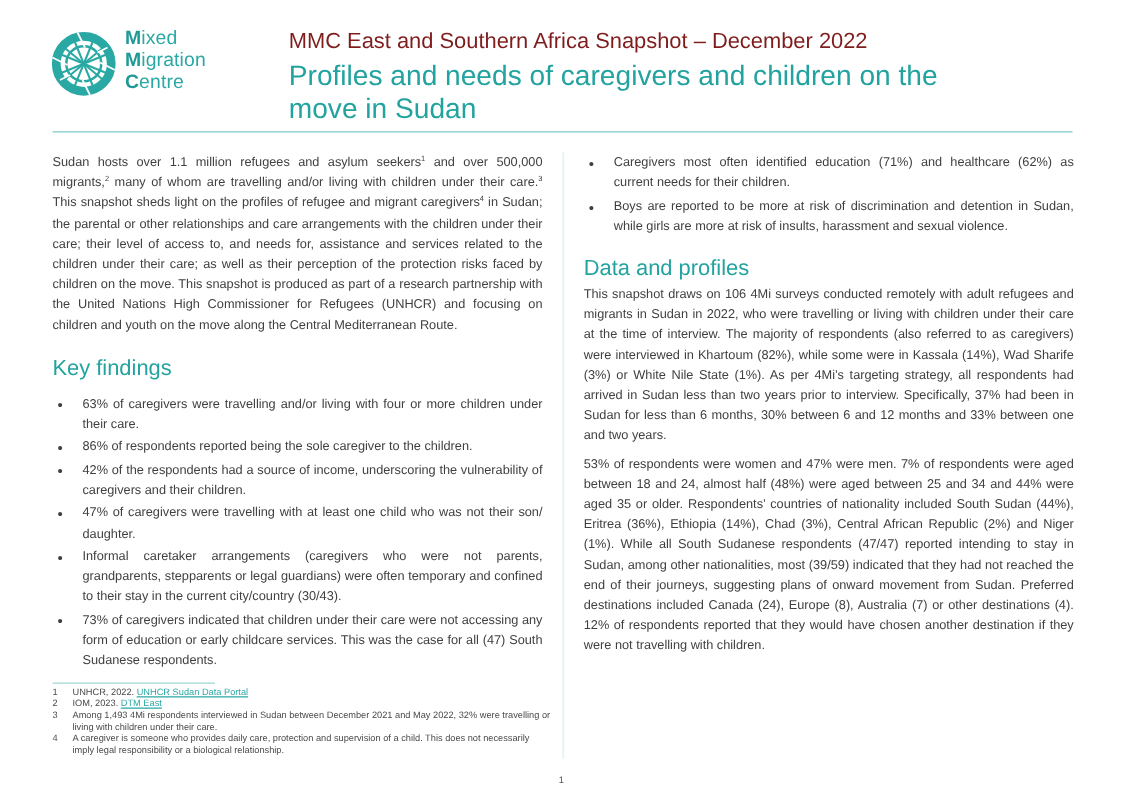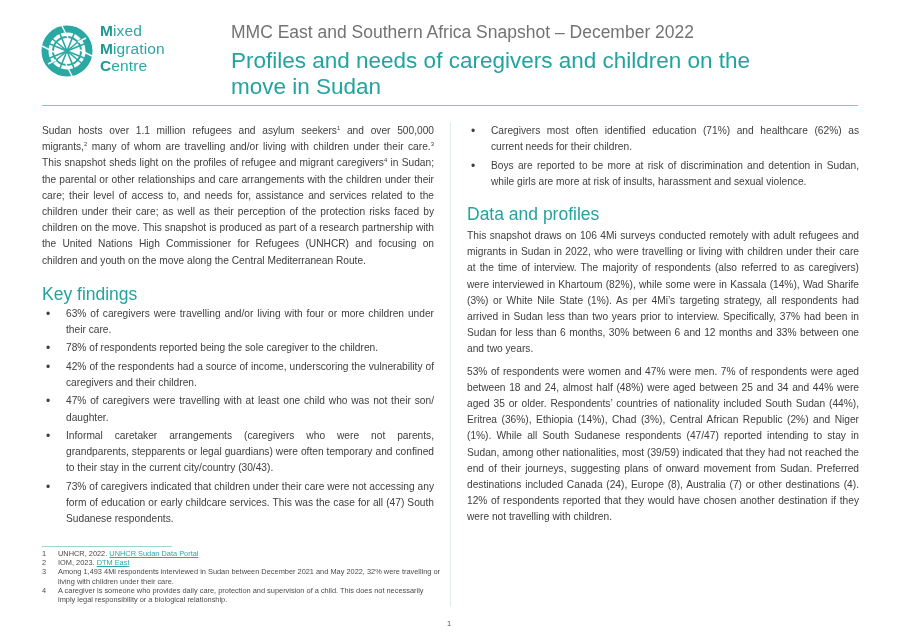--- a/index.html
+++ b/index.html
@@ -5,34 +5,34 @@
   * { box-sizing: border-box; margin: 0; padding: 0; }
   html, body { width: 900px; height: 637px; background: #ffffff; overflow: hidden; }
   body { font-family: "Liberation Sans", sans-serif; color: #3d3d3d; position: relative; }
 
   .header { position: absolute; left: 40px; top: 18px; width: 824px; height: 86px; }
   .logo { position: absolute; left: 0; top: 4px; width: 160px; height: 60px; }
   .logo svg { position: absolute; left: 0; top: 2px; }
   .logo-text { position: absolute; left: 60px; top: 0; font-size: 15.5px; line-height: 17.5px; color: #2aa8a4; letter-spacing: 0.1px; }
   .logo-text b { font-weight: bold; color: #1f9995; }
 
-  .pretitle { position: absolute; left: 191px; top: 4px; font-size: 17.5px; color: #737373; white-space: nowrap; }
+  .pretitle { position: absolute; left: 191px; top: 4px; font-size: 17.5px; color: #7f1d1d; white-space: nowrap; }
   .title { position: absolute; left: 191px; top: 30px; width: 560px; font-size: 22.5px; line-height: 26px; font-weight: normal; color: #23a39f; }
 
   .rule { position: absolute; left: 42px; top: 105px; width: 816px; height: 1px; background: #7cc9c6; }
   .col-divider { position: absolute; left: 450px; top: 122px; width: 1px; height: 485px; background: #dcefee; }
 
   .col { position: absolute; font-size: 10.2px; line-height: 16.2px; color: #404040; text-align: justify; }
   .col-left { left: 42px; top: 123px; width: 392px; }
   .col-right { left: 467px; top: 123px; width: 392px; }
 
   sup { font-size: 6px; vertical-align: super; line-height: 0; }
 
   h2 { font-size: 17.5px; font-weight: normal; color: #23a39f; line-height: 22px; }
-  .h-key { margin-top: 14px; margin-bottom: 1px; }
+  .h-key { margin-top: 14px; margin-bottom: 11px; }
   .h-data { margin-top: 13px; margin-bottom: 3px; }
 
   ul.bullets { list-style: none; }
   ul.bullets li { position: relative; padding-left: 24px; margin-bottom: 2.2px; }
   ul.bullets li .dot { position: absolute; left: 4px; top: 0; font-size: 12px; }
 
   .para + .para { margin-top: 6px; }
 
   .fn-rule { position: absolute; left: 42px; top: 546px; width: 130px; height: 1px; background: #9fd6d4; }
   .footnotes { position: absolute; left: 42px; top: 549px; width: 400px; font-size: 7.4px; line-height: 9.2px; color: #4a4a4a; }
@@ -80,21 +80,21 @@
 
 <div class="rule"></div>
 <div class="col-divider"></div>
 
 <div class="col col-left">
   <p class="para"><span>Sudan hosts over 1.1 million refugees and asylum seekers</span><sup>1</sup><span> and over 500,000 migrants,</span><sup>2</sup><span> many of whom are travelling and/or living with children under their care.</span><sup>3</sup><span> This snapshot sheds light on the profiles of refugee and migrant caregivers</span><sup>4</sup><span> in Sudan; the parental or other relationships and care arrangements with the children under their care; their level of access to, and needs for, assistance and services related to the children under their care; as well as their perception of the protection risks faced by children on the move. This snapshot is produced as part of a research partnership with the United Nations High Commissioner for Refugees (UNHCR) and focusing on children and youth on the move along the Central Mediterranean Route.</span></p>
 
   <h2 class="h-key">Key findings</h2>
   <ul class="bullets">
     <li><span class="dot">•</span><span>63% of caregivers were travelling and/or living with four or more children under their care.</span></li>
-    <li><span class="dot">•</span><span>78% of respondents reported being the sole caregiver to the children.</span></li>
+    <li><span class="dot">•</span><span>86% of respondents reported being the sole caregiver to the children.</span></li>
     <li><span class="dot">•</span><span>42% of the respondents had a source of income, underscoring the vulnerability of caregivers and their children.</span></li>
     <li><span class="dot">•</span><span>47% of caregivers were travelling with at least one child who was not their son/ daughter.</span></li>
     <li><span class="dot">•</span><span>Informal caretaker arrangements (caregivers who were not parents, grandparents, stepparents or legal guardians) were often temporary and confined to their stay in the current city/country (30/43).</span></li>
     <li><span class="dot">•</span><span>73% of caregivers indicated that children under their care were not accessing any form of education or early childcare services. This was the case for all (47) South Sudanese respondents.</span></li>
   </ul>
 </div>
 
 <div class="fn-rule"></div>
 <div class="footnotes">
   <div class="fn">

